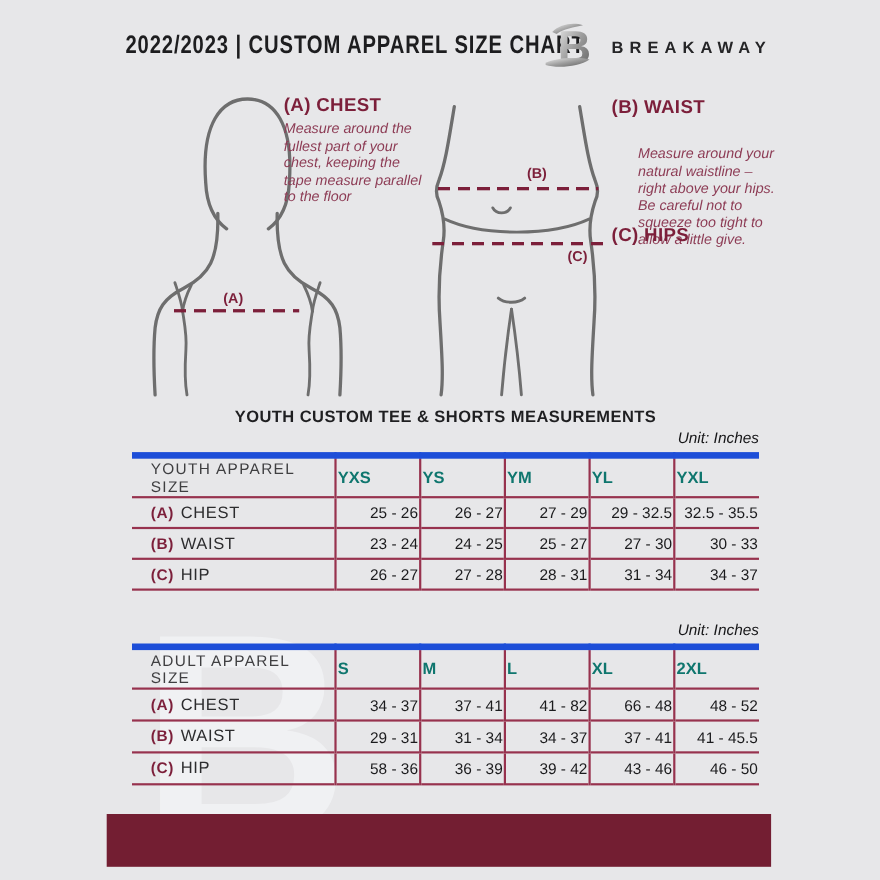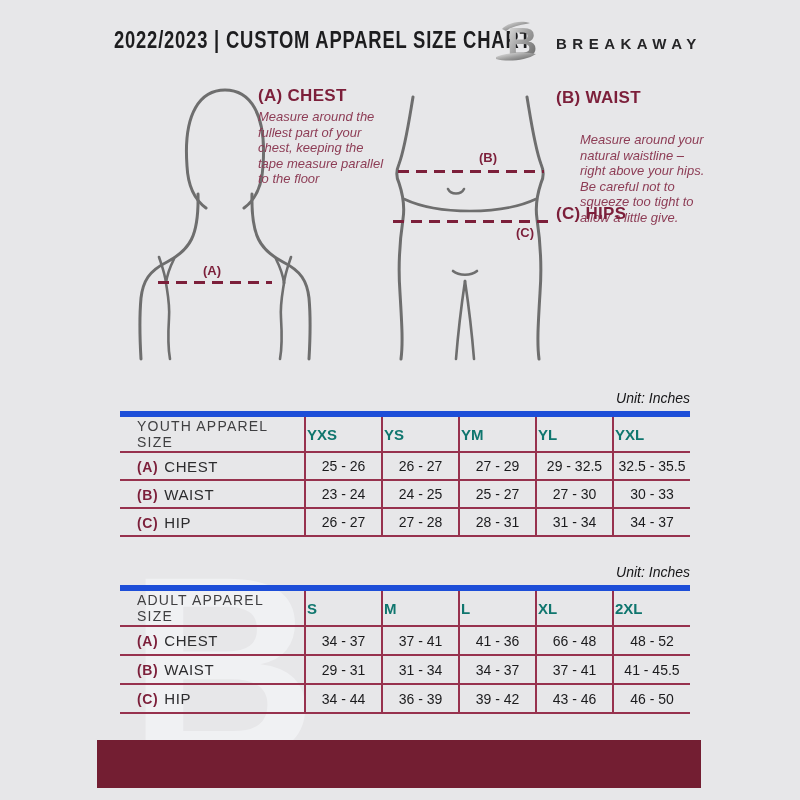--- a/index.html
+++ b/index.html
@@ -51,21 +51,21 @@
   .size-table tr{border-bottom:2px solid #97324e;}
   .size-table thead tr{border-top:6px solid #1d4ed8;}
   .yt thead tr{height:30px;} .yt tbody tr{height:28px;}
   .at thead tr{height:31px;} .at tbody tr{height:29px;}
   .t-label{font-size:14px;font-weight:normal;color:#3f3f41;letter-spacing:1.2px;
            text-align:left;padding-left:17px;}
   .t-size{font-size:15px;font-weight:bold;color:#0f766e;text-align:left;
           border-left:2px solid #97324e;}
   .r-label{text-align:left;padding-left:17px;font-size:15px;color:#2c2c2e;letter-spacing:.6px;}
   .pfx{color:#7c1f3a;font-weight:bold;font-size:14px;margin-right:6px;}
-  .val{font-size:14px;color:#1b1b1d;text-align:center;border-left:2px solid #97324e;}
+  .val{font-size:14px;color:#1b1b1d;text-align:right;border-left:2px solid #97324e;}
 
   
   .watermark{position:absolute;left:128px;top:538px;font-size:262px;line-height:1;
              font-weight:bold;color:#f0f1f3;z-index:0;}
   .size-table,.section-title,.unit{z-index:1;}
   .footer-bar{position:absolute;left:97px;top:740px;width:604px;height:48px;background:#731e32;z-index:2;}
 </style>
 </head>
 <body>
 
@@ -132,20 +132,21 @@
 natural waistline –
 right above your hips.
 Be careful not to
 squeeze too tight to
 allow a little give.</div>
 
   <div class="sec-head sh-c">(C) HIPS</div>
 
   <div class="watermark">B</div>
 
+  <div class="section-title tt-youth">YOUTH CUSTOM TEE &amp; SHORTS MEASUREMENTS</div>
   <div class="unit un-youth">Unit: Inches</div>
   <table id="youth-table" class="size-table yt">
       <colgroup>
         <col class="c-label">
         <col class="c-size">
         <col class="c-size">
         <col class="c-size">
         <col class="c-size">
         <col class="c-size">
       </colgroup>
@@ -205,35 +206,35 @@
           <th class="t-size">L</th>
           <th class="t-size">XL</th>
           <th class="t-size">2XL</th>
         </tr>
       </thead>
       <tbody>
         <tr>
           <td class="r-label"><span class="pfx">(A)</span><span class="rname">CHEST</span></td>
           <td class="val">34 - 37</td>
           <td class="val">37 - 41</td>
-          <td class="val">41 - 36</td>
+          <td class="val">41 - 82</td>
           <td class="val">66 - 48</td>
           <td class="val">48 - 52</td>
         </tr>
         <tr>
           <td class="r-label"><span class="pfx">(B)</span><span class="rname">WAIST</span></td>
           <td class="val">29 - 31</td>
           <td class="val">31 - 34</td>
           <td class="val">34 - 37</td>
           <td class="val">37 - 41</td>
           <td class="val">41 - 45.5</td>
         </tr>
         <tr>
           <td class="r-label"><span class="pfx">(C)</span><span class="rname">HIP</span></td>
-          <td class="val">34 - 44</td>
+          <td class="val">58 - 36</td>
           <td class="val">36 - 39</td>
           <td class="val">39 - 42</td>
           <td class="val">43 - 46</td>
           <td class="val">46 - 50</td>
         </tr>
       </tbody>
     </table>
 
   <div class="footer-bar"></div>
 

